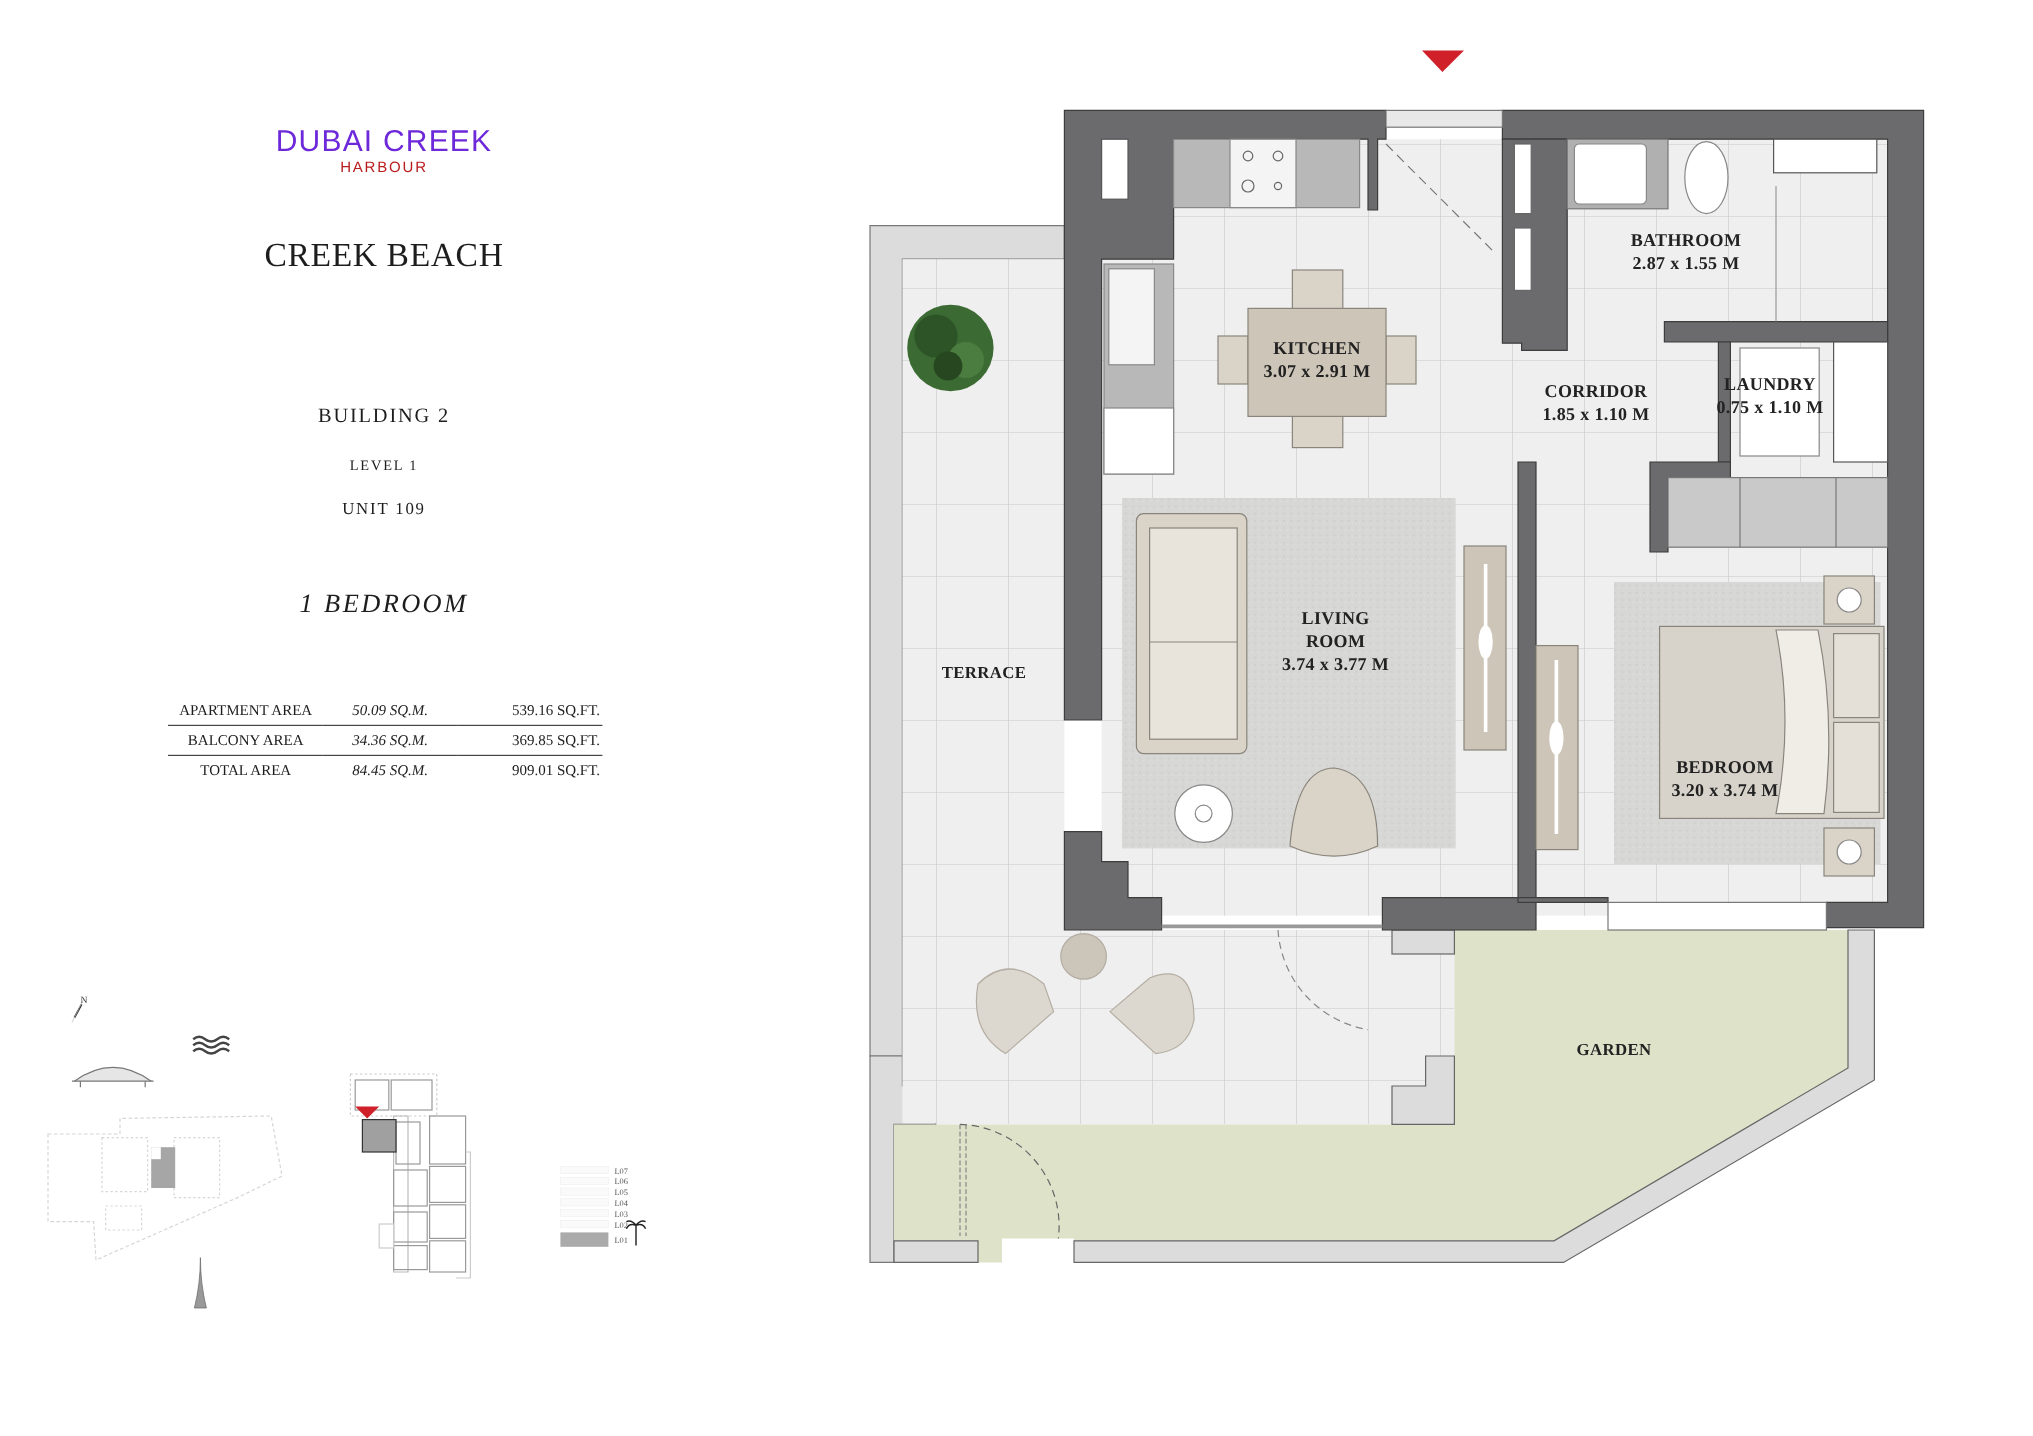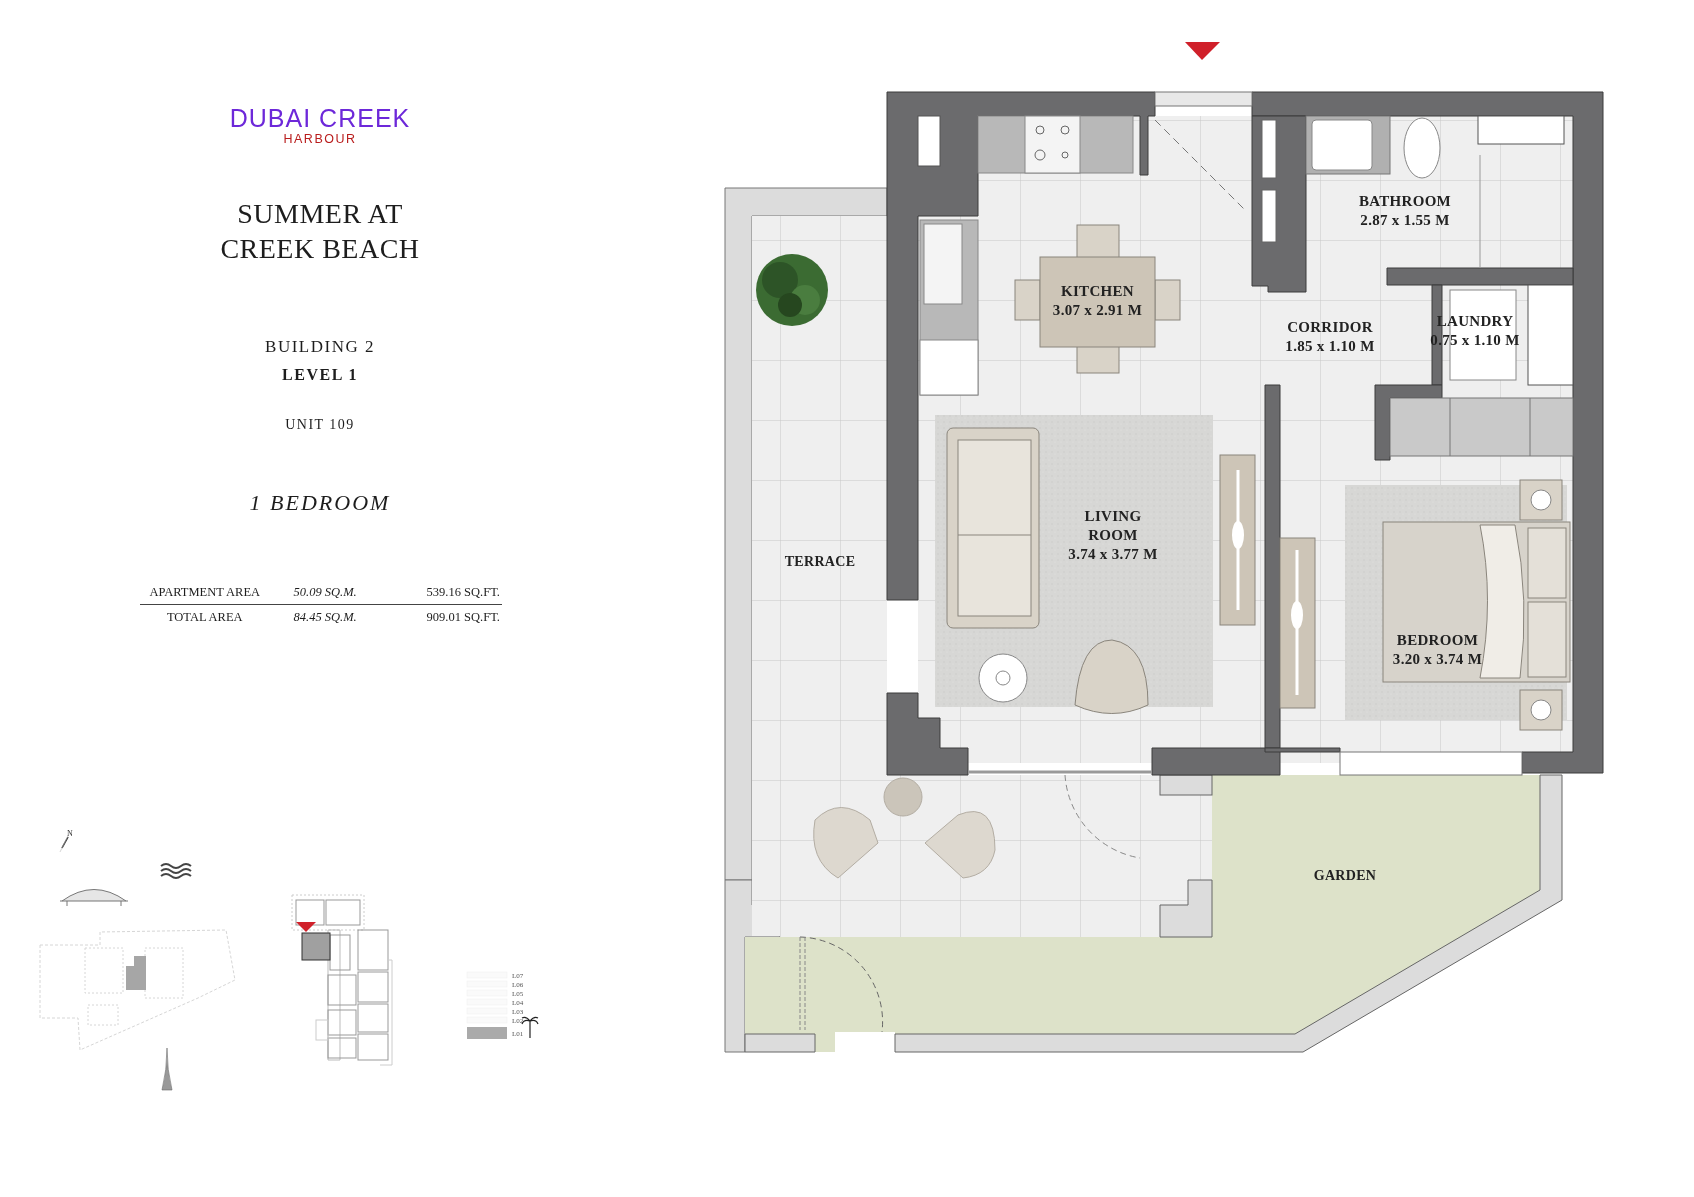--- a/index.html
+++ b/index.html
@@ -5,21 +5,21 @@
   html,body{margin:0;padding:0;background:#ffffff;}
   body{width:1694px;height:1197px;position:relative;overflow:hidden;font-family:"Liberation Serif","DejaVu Serif",serif;color:#1d1d1d;}
   .abs{position:absolute;}
   
   .brand{left:200px;top:104px;width:240px;text-align:center;}
   .brand .name{font-family:"Liberation Sans",sans-serif;font-size:25px;letter-spacing:1px;color:#6d28d9;font-weight:normal;}
   .brand .sub{font-family:"Liberation Sans",sans-serif;font-size:12.5px;letter-spacing:1.5px;color:#b91c1c;margin-top:-1px;}
   .project{left:190px;top:196px;width:260px;text-align:center;font-size:28px;line-height:35px;letter-spacing:.5px;}
   .meta{left:200px;width:240px;text-align:center;letter-spacing:1.5px;}
   .building{top:337px;font-size:17px;}
-  .level{top:366px;font-size:16px;font-weight:bold;}
+  .level{top:381px;font-size:12px;}
   .unit{top:417px;font-size:14px;}
   .type{left:190px;top:490px;width:260px;text-align:center;font-size:22px;letter-spacing:2px;font-style:italic;}
   .area-table{left:140px;top:580px;width:362px;border-collapse:collapse;font-size:12.5px;}
   .area-table td{padding:3px 0 3px 0;height:18px;}
   .area-table tr+tr td{border-top:1.5px solid #444;}
   .area-table td.c1{width:130px;text-align:center;}
   .area-table td.c2{width:112px;text-align:center;font-style:italic;}
   .area-table td.c3{width:120px;text-align:right;padding-right:2px;}
   
   .room-label{position:absolute;text-align:center;font-size:15px;line-height:19px;color:#222;letter-spacing:.3px;font-weight:bold;}
@@ -27,35 +27,39 @@
 </style>
 </head>
 <body>
 
 <div class="abs brand">
   <div class="name">DUBAI CREEK</div>
   <div class="sub">HARBOUR</div>
 </div>
 
 <div class="abs project">
-  <div>SUMMER AT</div>
   <div>CREEK BEACH</div>
 </div>
 
 <div class="abs meta building">BUILDING 2</div>
 <div class="abs meta level">LEVEL 1</div>
 <div class="abs meta unit">UNIT 109</div>
 <div class="abs type">1 BEDROOM</div>
 
 <table class="abs area-table">
   <tbody>
       <tr>
     <td class="c1">APARTMENT AREA</td>
     <td class="c2">50.09 SQ.M.</td>
     <td class="c3">539.16 SQ.FT.</td>
+  </tr>
+  <tr>
+    <td class="c1">BALCONY AREA</td>
+    <td class="c2">34.36 SQ.M.</td>
+    <td class="c3">369.85 SQ.FT.</td>
   </tr>
   <tr>
     <td class="c1">TOTAL AREA</td>
     <td class="c2">84.45 SQ.M.</td>
     <td class="c3">909.01 SQ.FT.</td>
   </tr>
 </tbody>
   </table>
 
 <svg class="abs" style="left:30px;top:820px" width="580" height="300" viewBox="0 0 580 300">

